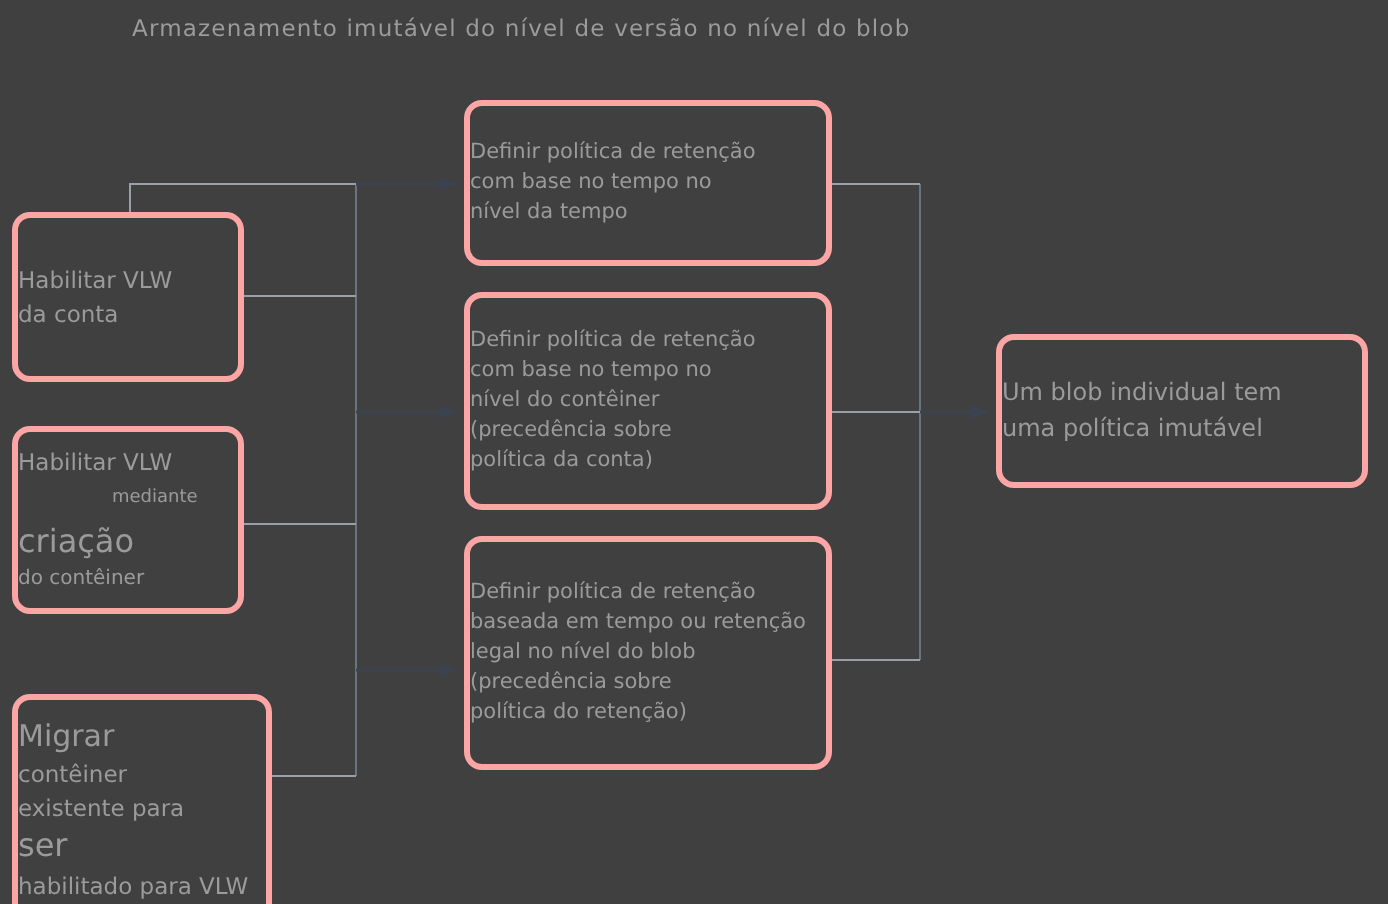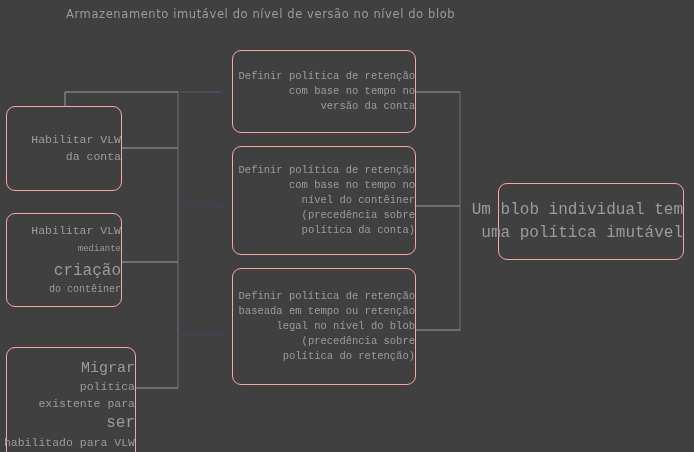--- a/index.html
+++ b/index.html
@@ -30,57 +30,56 @@
     font-size: 11.5px;
     color: #9b9b9b;
     letter-spacing: 0.6px;
     white-space: nowrap;
   }
   .node {
     position: absolute;
     box-sizing: border-box;
     display: flex;
     flex-direction: column;
-    align-items: flex-end;
+    align-items: flex-start;
     justify-content: center;
     text-align: center;
     color: #9b9b9b;
     background: transparent;
-    border: 1px solid #fca5a5;
+    border: 3px solid #fca5a5;
     border-radius: 9px;
     line-height: 1.42;
-    font-family: Liberation Mono, monospace;
   }
   .node .ln {
     white-space: nowrap;
     display: block;
   }
   
   #node-enable-account { left: 6px;  top: 106px; width: 116px; height: 85px;  font-size: 11.5px; }
   #node-enable-container { left: 6px; top: 213px; width: 116px; height: 94px; font-size: 11.5px; }
   #node-migrate { left: 6px; top: 347px; width: 130px; height: 115px; font-size: 11.5px; }
 
   #node-enable-container .ln:nth-child(1) { font-size: 11.5px; }
-  #node-enable-container .ln:nth-child(2) { font-size: 9px; margin-top: 4px; }
+  #node-enable-container .ln:nth-child(2) { font-size: 9px; margin-top: 4px; margin-left: 47px; }
   #node-enable-container .ln:nth-child(3) { font-size: 16px; margin-top: 4px; }
   #node-enable-container .ln:nth-child(4) { font-size: 10px; }
 
   #node-migrate .ln:nth-child(1) { font-size: 15px; }
   #node-migrate .ln:nth-child(2) { font-size: 11.5px; }
   #node-migrate .ln:nth-child(3) { font-size: 11.5px; }
   #node-migrate .ln:nth-child(4) { font-size: 16px; }
   #node-migrate .ln:nth-child(5) { font-size: 11.5px; }
 
   
   #node-policy-account   { left: 232px; top: 50px;  width: 184px; height: 83px;  font-size: 10.5px; }
   #node-policy-container { left: 232px; top: 146px; width: 184px; height: 109px; font-size: 10.5px; }
   #node-policy-blob      { left: 232px; top: 268px; width: 184px; height: 117px; font-size: 10.5px; }
 
   
-  #node-blob-immutable { left: 498px; top: 183px; width: 186px; height: 77px; font-size: 16px; }
+  #node-blob-immutable { left: 498px; top: 167px; width: 186px; height: 77px; font-size: 12px; }
 </style>
 </head>
 <body>
 
 <div id="canvas">
 
   <div class="title">Armazenamento imutável do nível de versão no nível do blob</div>
 
   <svg id="diagram-svg" viewBox="0 0 694 452">
     <defs>
@@ -120,30 +119,30 @@
 
   <div class="node" id="node-enable-container">
     <span class="ln">Habilitar VLW</span>
     <span class="ln">mediante</span>
     <span class="ln">criação</span>
     <span class="ln">do contêiner</span>
   </div>
 
   <div class="node" id="node-migrate">
     <span class="ln">Migrar</span>
-    <span class="ln">política</span>
+    <span class="ln">contêiner</span>
     <span class="ln">existente para</span>
     <span class="ln">ser</span>
     <span class="ln">habilitado para VLW</span>
   </div>
 
   <div class="node" id="node-policy-account">
     <span class="ln">Definir política de retenção</span>
     <span class="ln">com base no tempo no</span>
-    <span class="ln">versão da conta</span>
+    <span class="ln">nível da tempo</span>
   </div>
 
   <div class="node" id="node-policy-container">
     <span class="ln">Definir política de retenção</span>
     <span class="ln">com base no tempo no</span>
     <span class="ln">nível do contêiner</span>
     <span class="ln">(precedência sobre</span>
     <span class="ln">política da conta)</span>
   </div>
 

